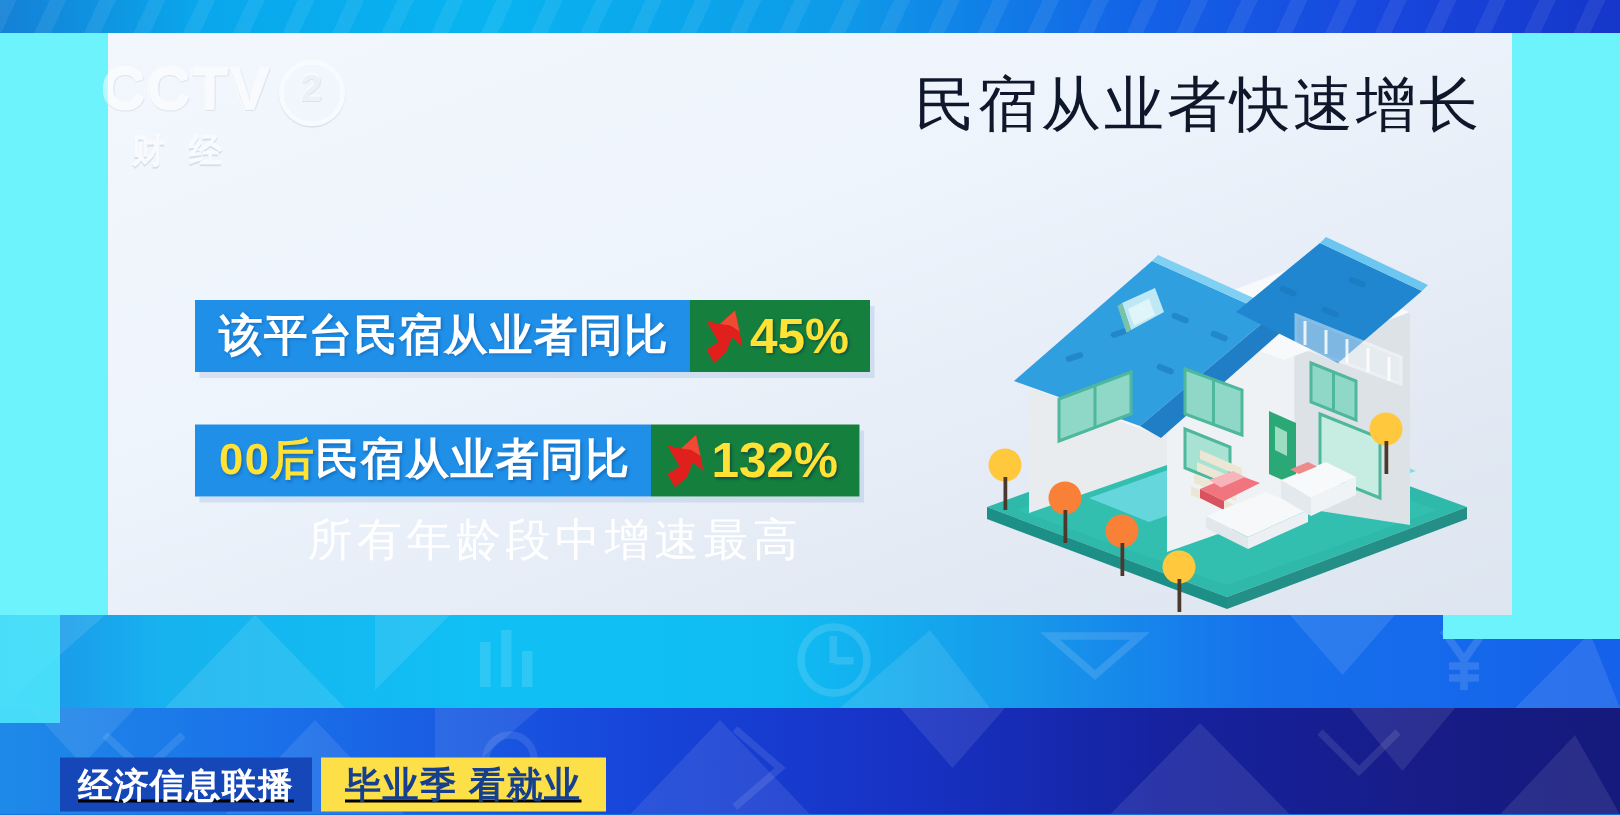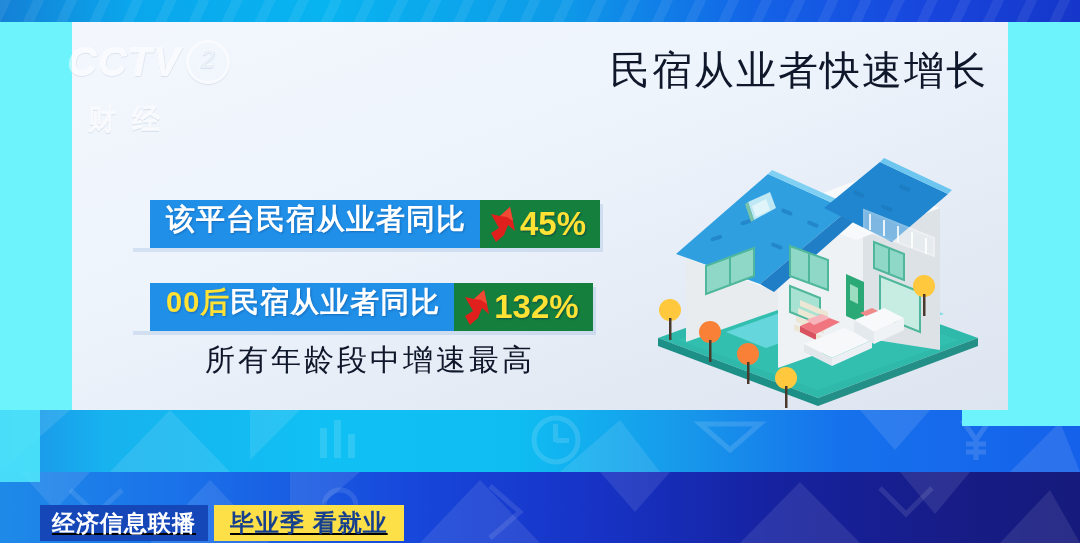--- a/index.html
+++ b/index.html
@@ -34,30 +34,30 @@
   }
 
   
   .watermark{
     position:absolute;left:68px;top:40px;width:165px;height:80px;
     opacity:.55;pointer-events:none;
   }
   .wm-row1{
     font-size:40px;font-weight:700;letter-spacing:1px;color:#ffffff;
     text-shadow:0 1px 0 #c9d4e2,0 -1px 0 #ffffff,1px 0 0 #d4dde9,-1px 0 0 #ffffff;
-    line-height:40px;display:flex;align-items:center;gap:2px;font-style:italic;
+    line-height:40px;display:flex;gap:2px;
   }
   .wm-num{
     display:inline-block;width:38px;height:38px;border-radius:50%;
     border:3px solid #ffffff;color:#e7eef7;font-size:25px;line-height:33px;text-align:center;
     margin-left:3px;box-shadow:0 1px 1px rgba(160,175,195,.6);
   }
   .wm-row2{
-    font-size:28px;font-weight:700;color:#ffffff;letter-spacing:16px;
-    text-shadow:0 1px 0 #c2cedd,0 -1px 0 #fff;margin-top:17px;margin-left:20px;
+    font-size:22px;font-weight:700;color:#ffffff;letter-spacing:16px;
+    text-shadow:0 1px 0 #c2cedd,0 -1px 0 #fff;margin-top:2px;margin-left:20px;
   }
 
   
   .headline{
     position:absolute;right:92px;top:46px;text-align:right;
   }
   .headline .h1{
     font-size:40px;font-weight:400;color:#0f172a;letter-spacing:2px;line-height:48px;
   }
   .headline .src{
@@ -71,39 +71,38 @@
   }
 
   
   .bar{
     position:absolute;left:130px;height:48px;display:flex;align-items:stretch;
     box-shadow:3px 4px 0 rgba(90,140,200,.18);
   }
   .bar.one{top:200px;}
   .bar.two{top:283px;}
   .bar-label{
-    background:#1f8fe8;display:flex;align-items:flex-start;padding:0 14px 0 16px;
+    background:#1f8fe8;display:flex;align-items:center;padding:0 14px 0 16px;
     font-size:29px;font-weight:700;color:#ffffff;letter-spacing:1px;white-space:nowrap;
     text-shadow:1px 1px 2px rgba(10,50,110,.35);
-    margin-left:20px;
   }
   .bar-label .hl{color:#ffe234;}
   .bar-value{
     background:#15803d;display:flex;align-items:center;padding:0 14px 0 8px;
     font-size:33px;font-weight:700;color:#ffe234;letter-spacing:0px;white-space:nowrap;
     text-shadow:1px 1px 2px rgba(5,20,80,.5);
   }
   .arrow-icon{
     width:30px;height:38px;margin-right:2px;flex:0 0 auto;display:block;
   }
 
   
   .caption{
     position:absolute;left:205px;top:340px;
-    font-size:30px;font-weight:400;color:#0f172a;letter-spacing:3px;
+    font-size:30px;font-weight:400;color:#ffffff;letter-spacing:3px;
   }
 
   
   .house{position:absolute;left:648px;top:150px;width:340px;height:262px;}
 
   
   .band{
     position:absolute;left:0;top:410px;width:1080px;height:133px;overflow:hidden;
     background:#1260e8;
   }

